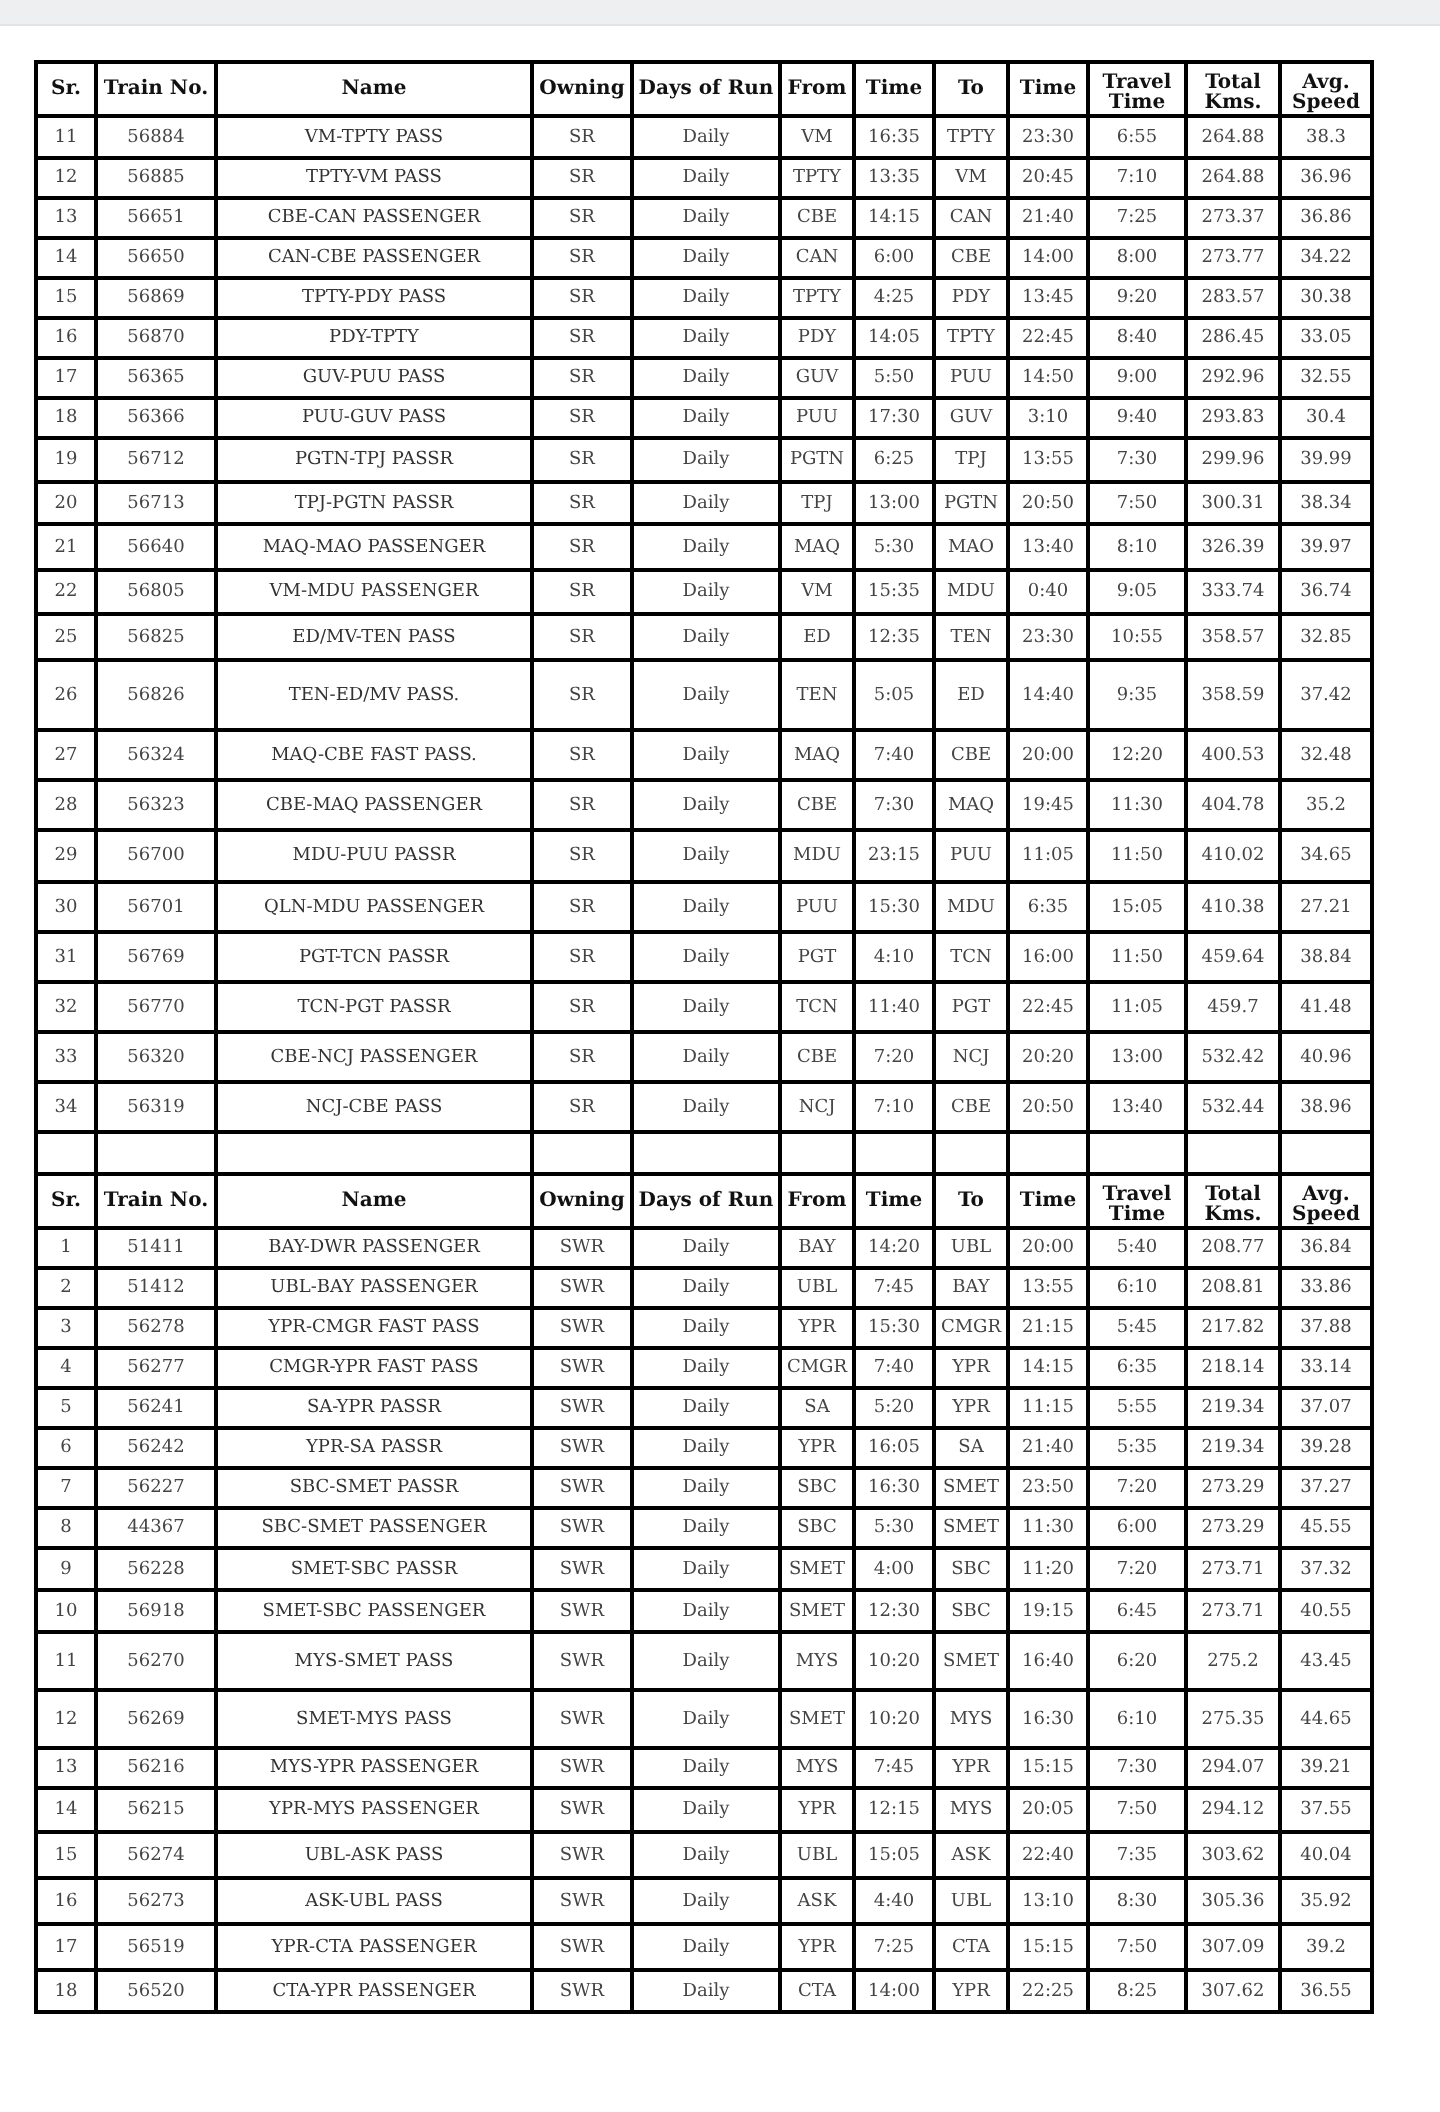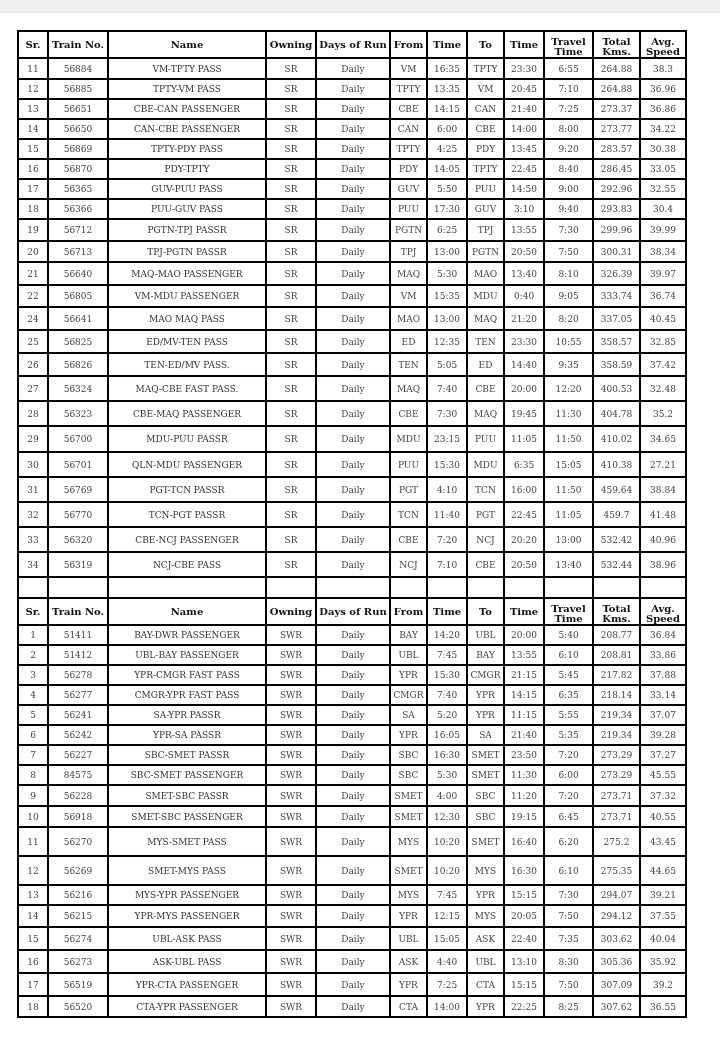--- a/index.html
+++ b/index.html
@@ -220,48 +220,34 @@
         <td class="days">Daily</td>
         <td>VM</td>
         <td>15:35</td>
         <td>MDU</td>
         <td>0:40</td>
         <td>9:05</td>
         <td>333.74</td>
         <td>36.74</td>
       </tr>
       <tr style="height: 23px;">
-        <td>24</td>
-        <td>56641</td>
-        <td class="name">MAO MAQ PASS</td>
-        <td>SR</td>
-        <td class="days">Daily</td>
-        <td>MAO</td>
-        <td>13:00</td>
-        <td>MAQ</td>
-        <td>21:20</td>
-        <td>8:20</td>
-        <td>337.05</td>
-        <td>40.45</td>
-      </tr>
-      <tr style="height: 23px;">
         <td>25</td>
         <td>56825</td>
         <td class="name">ED/MV-TEN PASS</td>
         <td>SR</td>
         <td class="days">Daily</td>
         <td>ED</td>
         <td>12:35</td>
         <td>TEN</td>
         <td>23:30</td>
         <td>10:55</td>
         <td>358.57</td>
         <td>32.85</td>
       </tr>
-      <tr style="height: 23px;">
+      <tr style="height: 35px;">
         <td>26</td>
         <td>56826</td>
         <td class="name">TEN-ED/MV PASS.</td>
         <td>SR</td>
         <td class="days">Daily</td>
         <td>TEN</td>
         <td>5:05</td>
         <td>ED</td>
         <td>14:40</td>
         <td>9:35</td>
@@ -501,21 +487,21 @@
         <td>SBC</td>
         <td>16:30</td>
         <td>SMET</td>
         <td>23:50</td>
         <td>7:20</td>
         <td>273.29</td>
         <td>37.27</td>
       </tr>
       <tr style="height: 20px;">
         <td>8</td>
-        <td>84575</td>
+        <td>44367</td>
         <td class="name">SBC-SMET PASSENGER</td>
         <td>SWR</td>
         <td class="days">Daily</td>
         <td>SBC</td>
         <td>5:30</td>
         <td>SMET</td>
         <td>11:30</td>
         <td>6:00</td>
         <td>273.29</td>
         <td>45.55</td>

